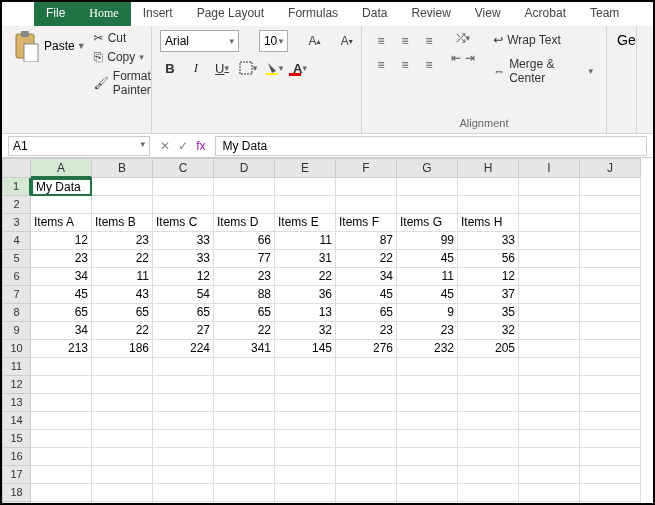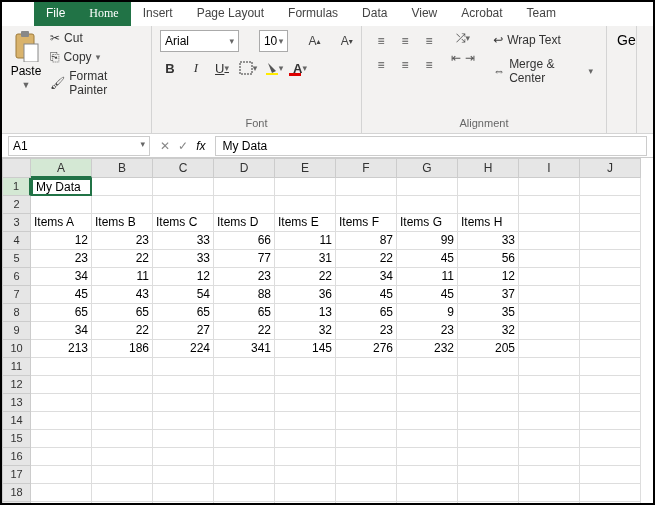--- a/index.html
+++ b/index.html
@@ -8,21 +8,21 @@
 .tabs { display: flex; background: #fff; height: 24px; margin-left: 32px; }
 .tab { padding: 4px 12px; color: #444; cursor: pointer; font-size: 12px; }
 .tab.file { background: #217346; color: #fff; }
 .tab.active { background: #217346; color: #fff; font-family: Liberation Serif, serif; }
 
 .ribbon { background: #f3f2f1; border-bottom: 1px solid #d4d4d4; height: 108px; display: flex; }
 .group { border-right: 1px solid #d4d4d4; padding: 4px 8px 2px 8px; display: flex; flex-direction: column; justify-content: space-between; }
 .group-label { text-align: center; color: #666; font-size: 11px; padding: 2px 0; }
 .group-body { flex: 1; display: flex; gap: 6px; align-items: flex-start; }
 
-.paste-col { display: flex; flex-direction: column; align-items: center; gap: 2px; }
+.paste-col { display: flex; flex-direction: row; align-items: center; gap: 2px; }
 .paste-icon { width: 32px; height: 32px; display: flex; align-items: center; justify-content: center; }
 .small-btns { display: flex; flex-direction: column; gap: 3px; font-size: 12px; color: #333; }
 .small-btn { display: flex; align-items: center; gap: 4px; padding: 1px 2px; cursor: pointer; }
 
 .font-row1 { display: flex; align-items: center; gap: 20px; margin-bottom: 6px; }
 .font-name { width: 110px; height: 22px; border: 1px solid #aaa; background: #fff; padding: 2px 4px; font-size: 12px; display:flex; align-items:center; justify-content:space-between;}
 .font-size { width: 38px; height: 22px; border: 1px solid #aaa; background: #fff; padding: 2px 4px; font-size: 12px; display:flex; align-items:center; justify-content:space-between;}
 .fsbtn { width: 18px; height: 22px; display:flex; align-items:center; justify-content:center; cursor:pointer; color:#444;}
 .font-row2 { display: flex; align-items: center; gap: 6px; }
 .fbtn { width: 20px; height: 20px; display:flex; align-items:center; justify-content:center; cursor:pointer; font-size:13px; color:#333;}
@@ -56,20 +56,21 @@
 </head>
 <body>
 
 <div class="tabs">
   <div class="tab file">File</div>
   <div class="tab active">Home</div>
   <div class="tab">Insert</div>
   <div class="tab">Page Layout</div>
   <div class="tab">Formulas</div>
   <div class="tab">Data</div>
+  <div class="tab">Review</div>
   <div class="tab">View</div>
   <div class="tab">Acrobat</div>
   <div class="tab">Team</div>
 </div>
 
 <div class="ribbon">
   <div class="group" style="width:150px">
     <div class="group-body">
       <div class="paste-col">
         <div class="paste-icon">
@@ -133,21 +134,20 @@
           </div>
         <div class="fbtn">
             <span style="font-weight:bold">A</span>
             <svg width="12" height="3" style="margin-left:-10px;margin-top:12px;position:absolute">
               <rect width="12" height="3" fill="#d00"></rect>
             </svg>
             <span class="dd">▾</span>
           </div>
       </div>
     </div>
-    <div class="group-label">Font</div>
   </div>
 
   <div class="group" style="width:245px">
     <div class="group-body">
       <div>
         <div class="align-grid">
           <div class="abtn">≡</div>
           <div class="abtn">≡</div>
           <div class="abtn">≡</div>
           <div class="abtn">≡</div>
@@ -184,21 +184,21 @@
 </div>
 
 <div class="namebox-row">
   <div class="namebox">
       <span>A1</span>
       <span class="dd">▾</span>
     </div>
   <div class="fx-controls">
     <span>✕</span>
     <span>✓</span>
-    <span style="font-style:italic;color:#000000">fx</span>
+    <span style="color:#a21caf">fx</span>
   </div>
   <div class="formula-bar">My Data</div>
 </div>
 
 <div class="sheet">
   <div style="display:flex;flex-direction:column">
     <div class="col-hdrs" id="colhdrs">
         <div class="corner"></div>
         <div class="ch active">A</div>
         <div class="ch">B</div>

